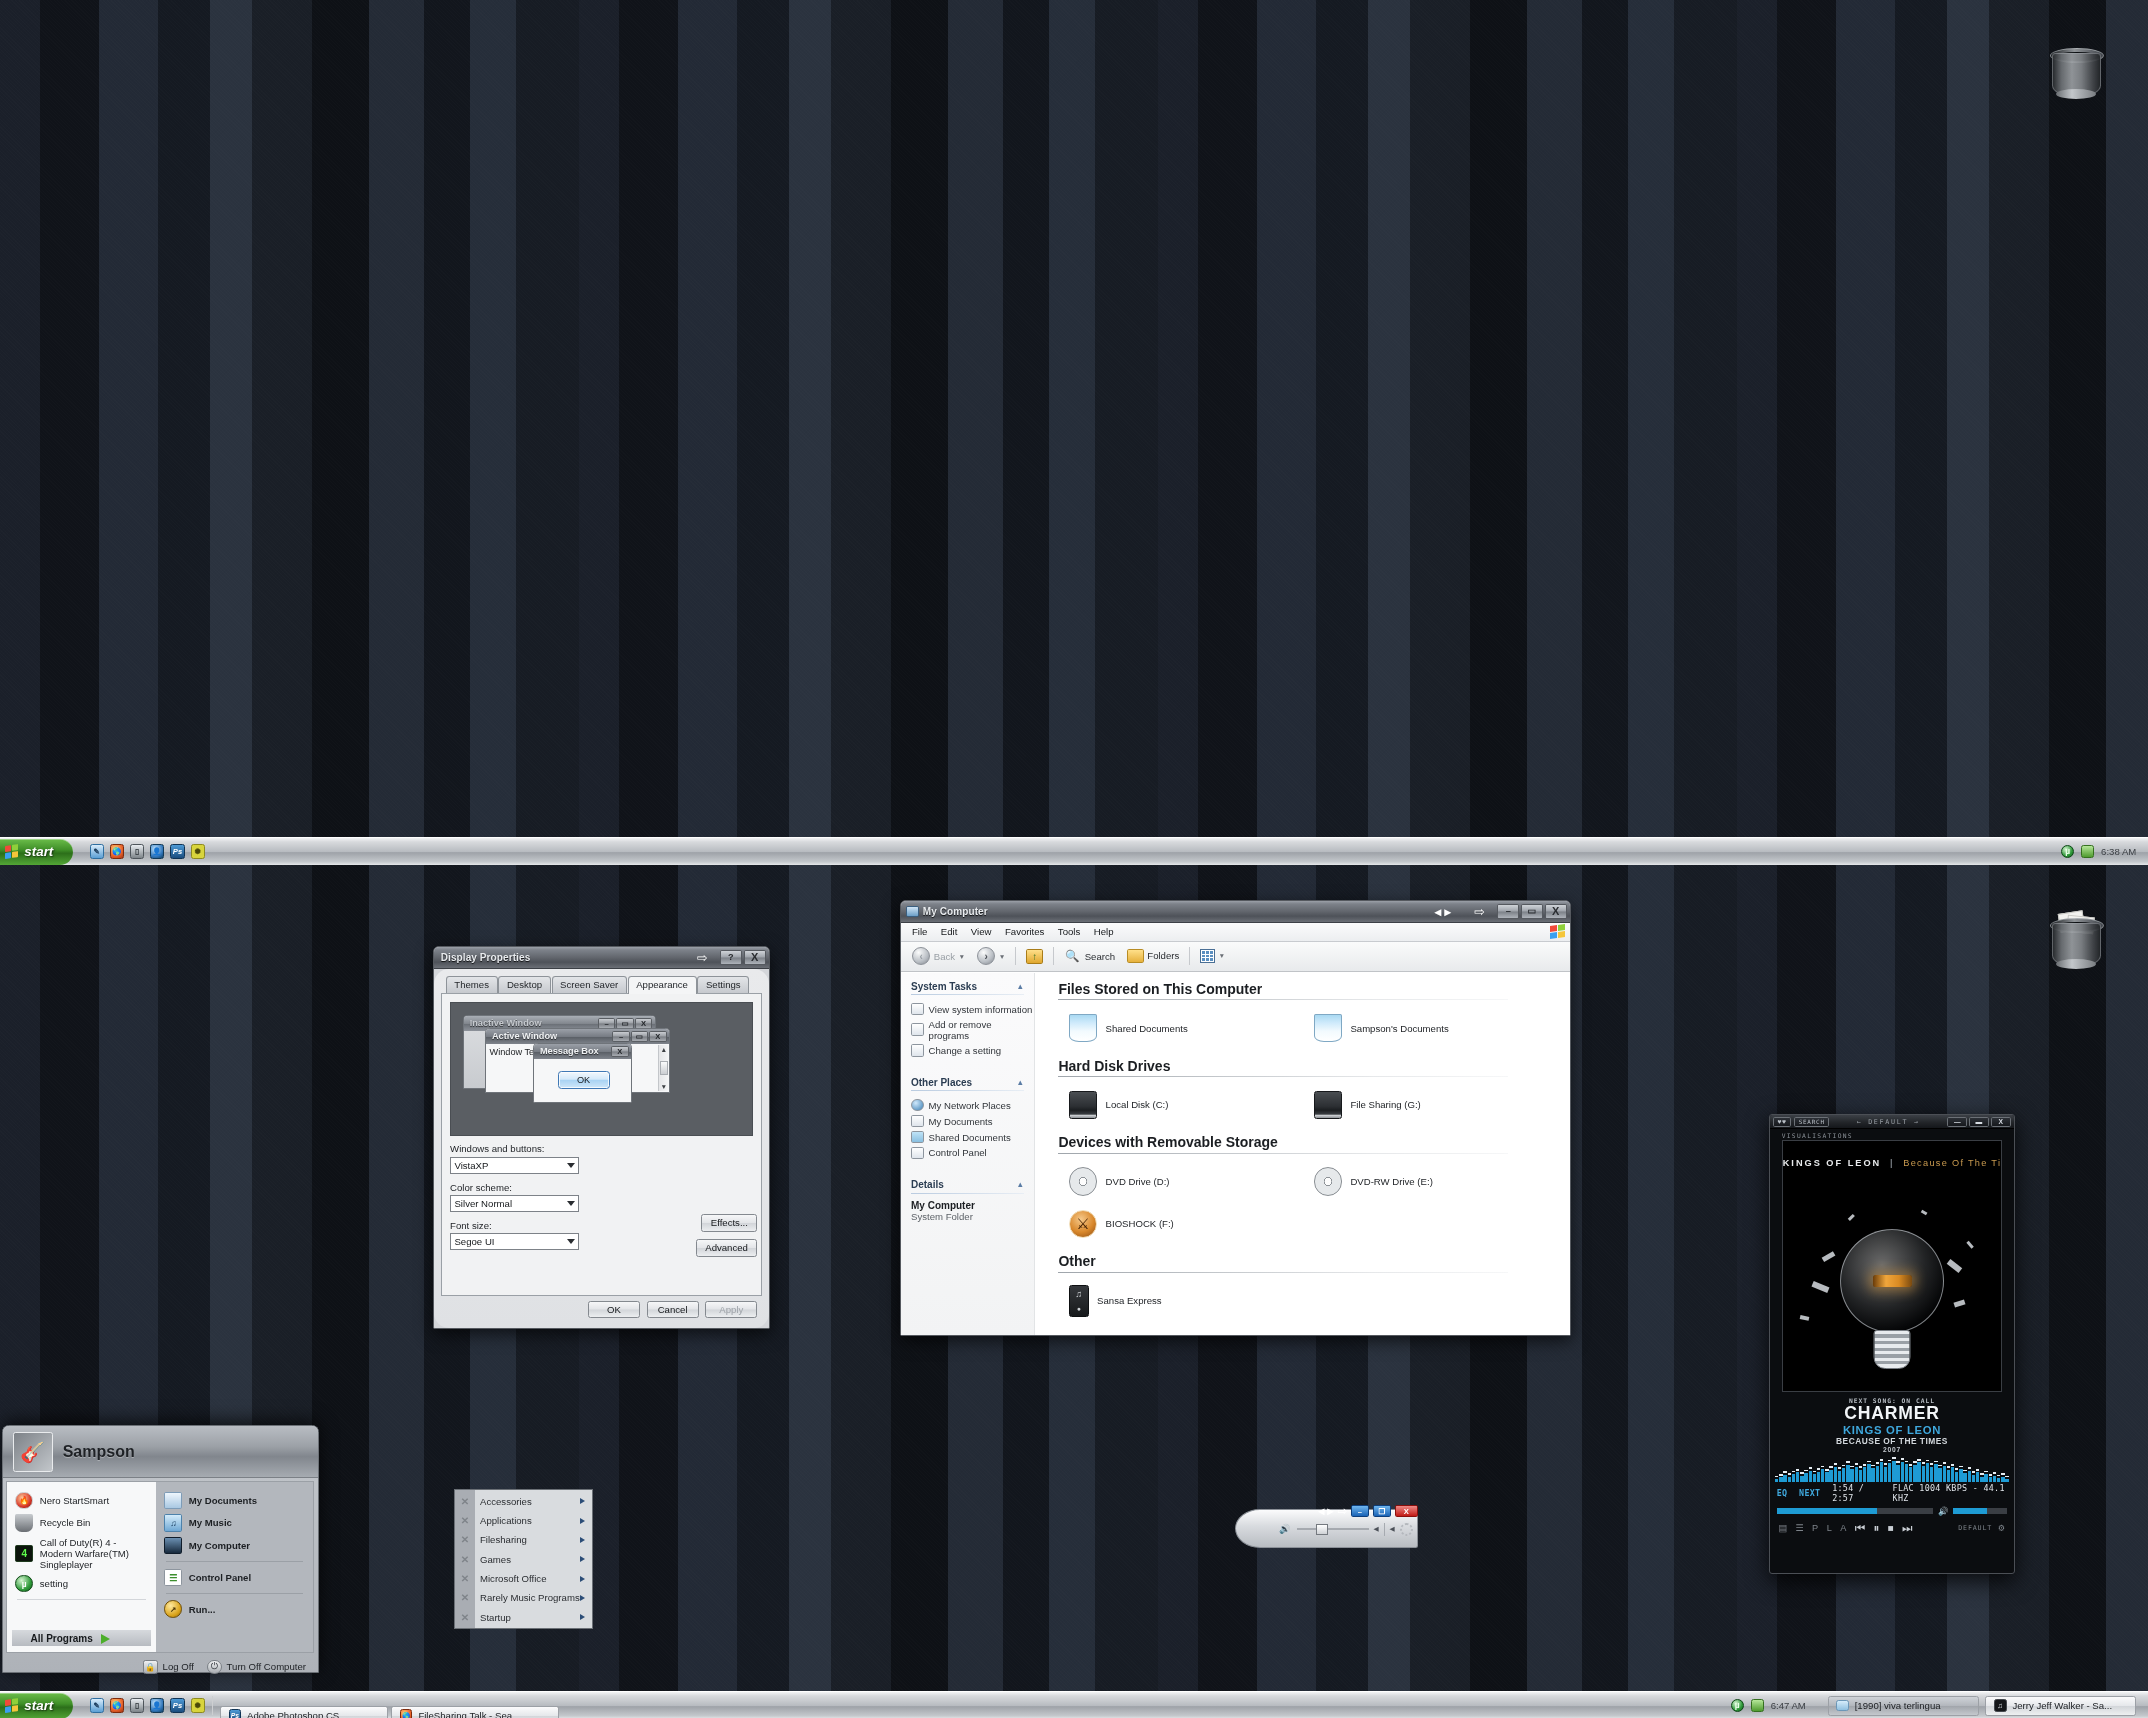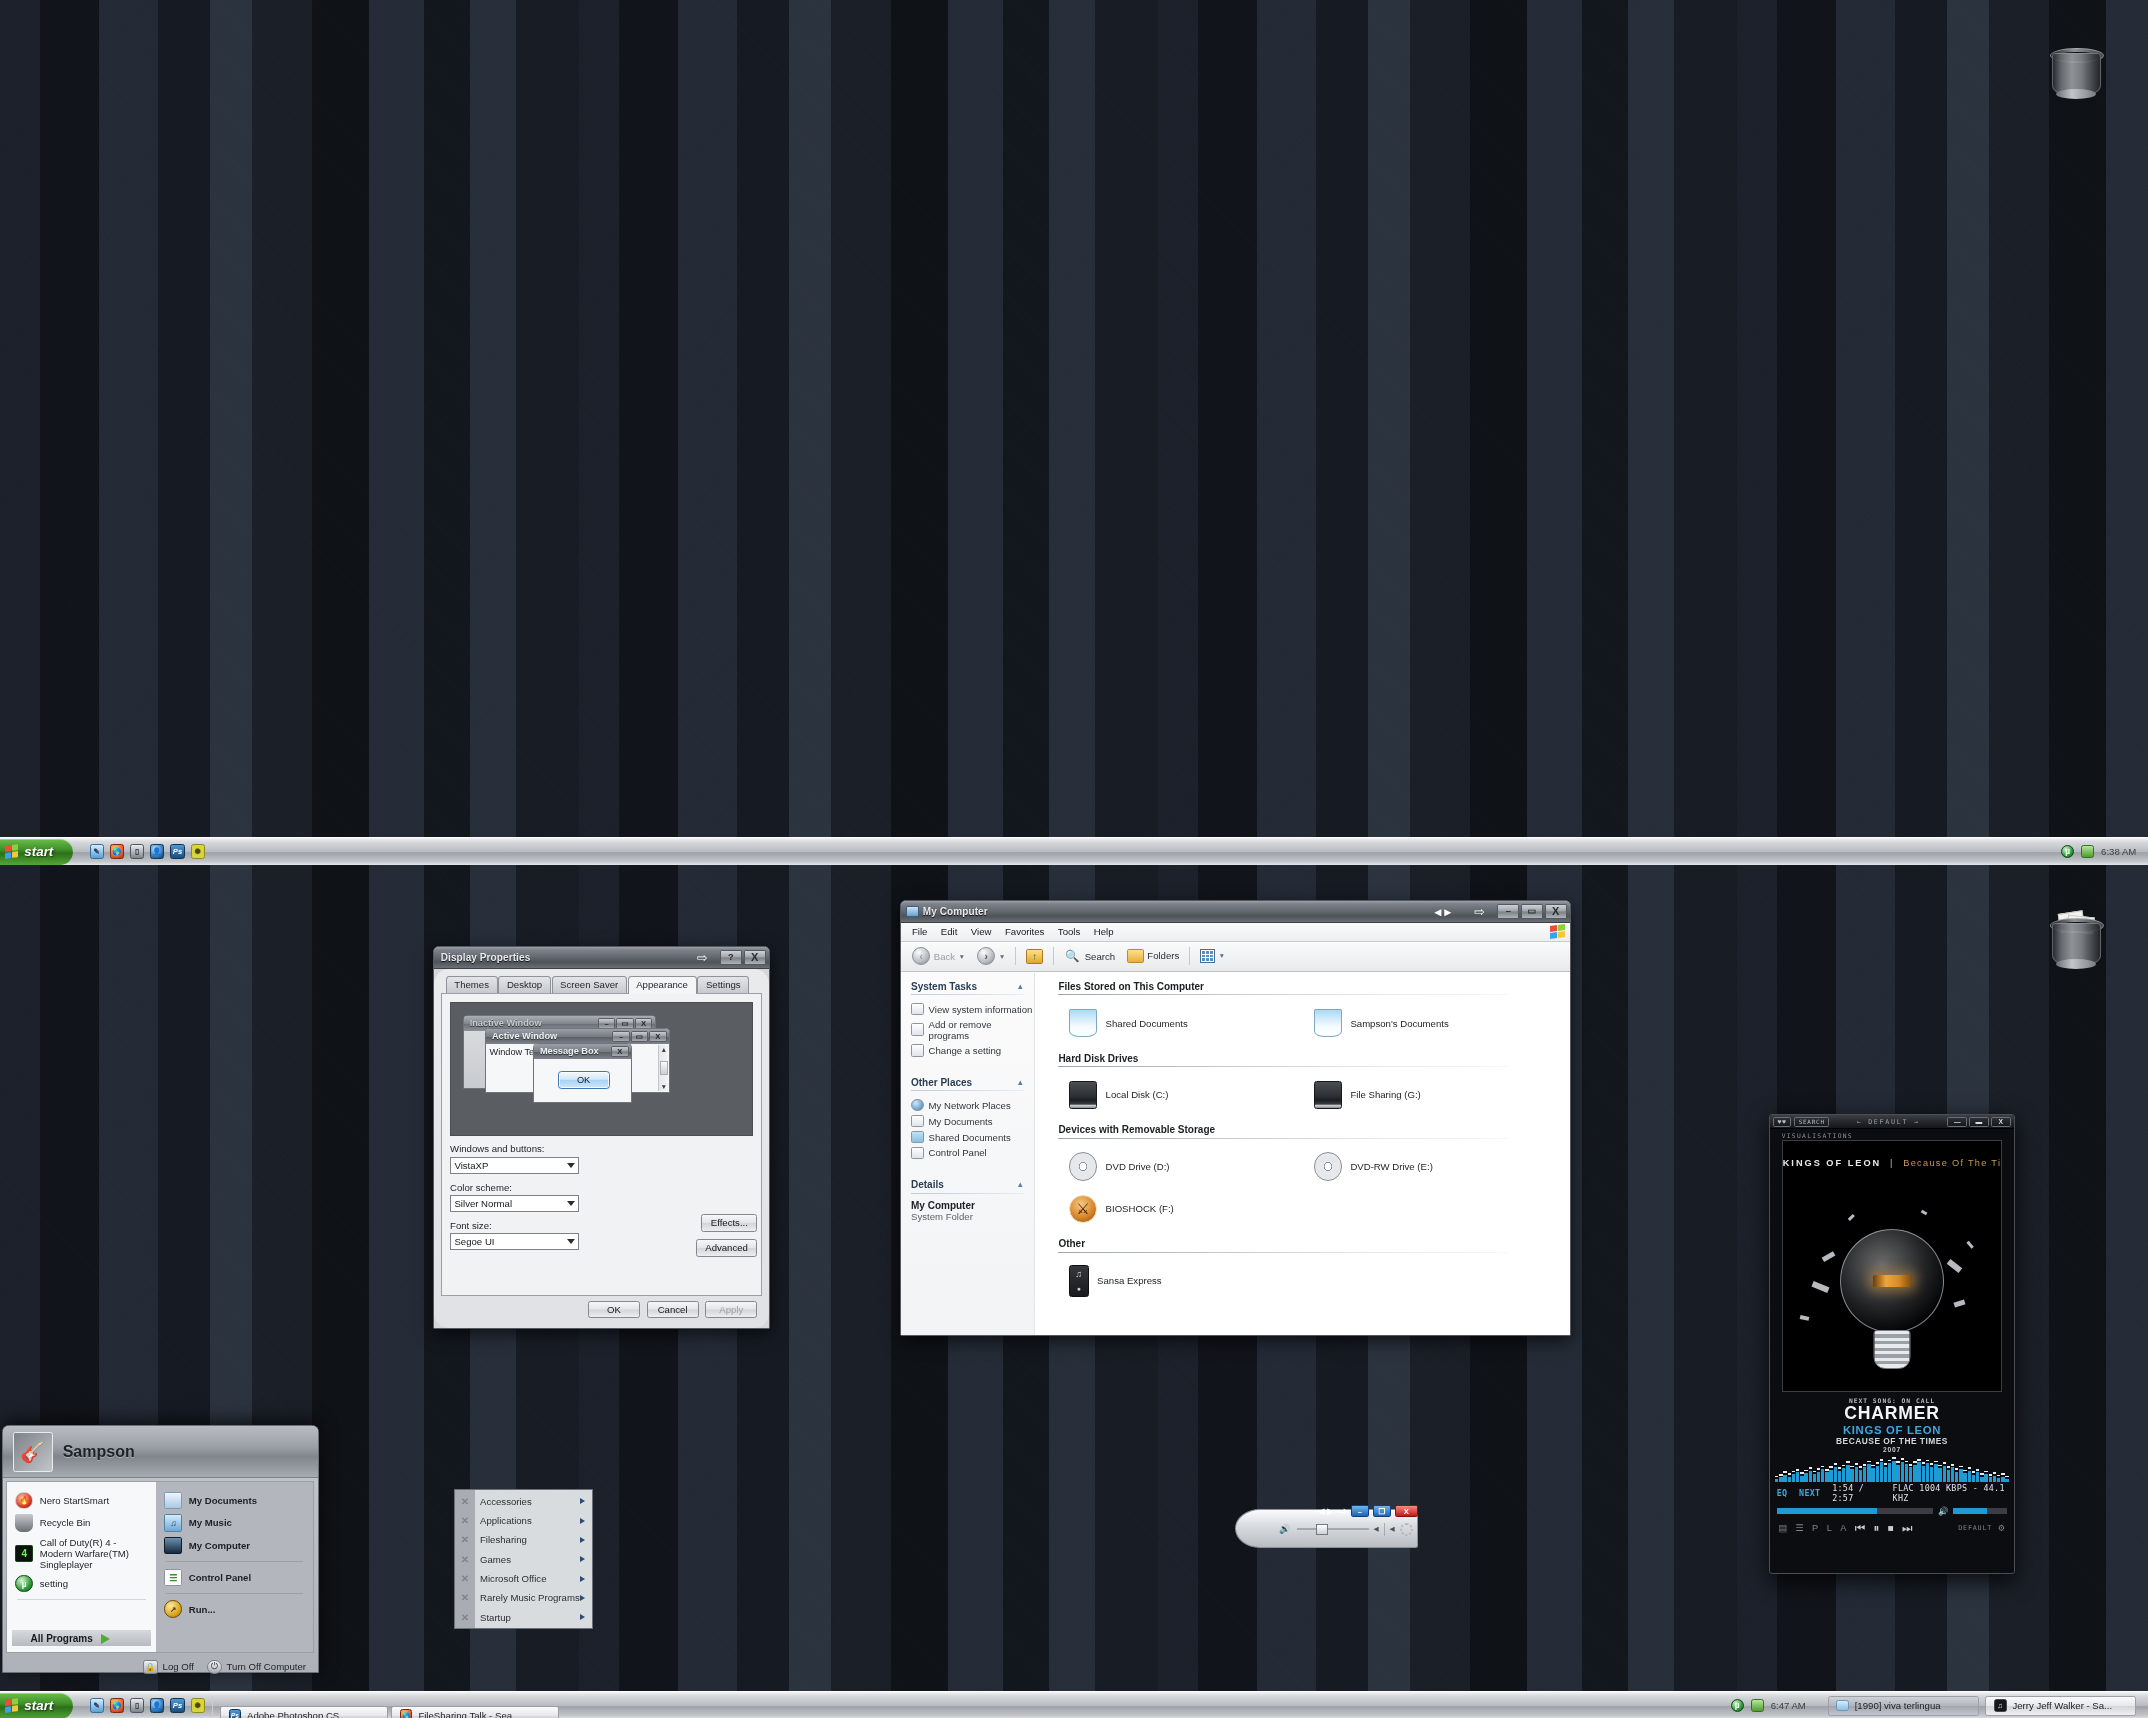--- a/index.html
+++ b/index.html
@@ -186,21 +186,21 @@
   .sp-rule{ height:0.8px; background:linear-gradient(90deg,#b9cbe0,#e8eef5); margin:2.5px 10px 5.9px 0; }
   .sp-item{ display:flex; align-items:center; gap:5px; font-size:9.6px; color:#31353a; padding:1.7px 0; }
   .sp-ico{ width:12.6px; height:12.6px; border:0.8px solid #8d959e; border-radius:1.7px; flex:none;
     background:linear-gradient(180deg,#fff,#dfe5ec); }
   .sp-gap{ height:18.5px; }
   .sp-detail{ font-size:9.6px; color:#31353a; }
   .sp-detail b{ display:block; font-size:10px; color:#1c1f23; }
   .sp-detail span{ color:#5d6268; }
 
   .content{ flex:1; padding:8.4px 11.7px; }
-  .grp-h{ font-size:10px; font-weight:bold; color:#1b1e22; padding-left:11.7px; }
+  .grp-h{ font-size:14px; font-weight:bold; color:#1b1e22; padding-left:11.7px; }
   .grp-rule{ height:0.8px; background:linear-gradient(90deg,#9fa5ab,#e6e8ea 70%,#f6f7f8);
      margin:2.5px 50px 8.4px 11.7px; }
   .grid{ display:grid; grid-template-columns:1fr 1fr; gap:3.4px 0; margin-bottom:10px; padding-left:22px; }
   .cell{ display:flex; align-items:center; gap:8.4px; height:39px; }
   .cell .lbl{ font-size:9.6px; color:#1d2024; }
   .ic{ width:28.5px; height:28.5px; flex:none; position:relative; }
   .ic.folder{
     background:linear-gradient(180deg,#a9d9f2 0%,#cfeafb 30%,#f2fafe 62%,#ffffff 100%);
     border:0.8px solid #7fa8c4; border-radius:1.7px 1.7px 10px 10px/1.7px 1.7px 5.9px 5.9px;
   }

